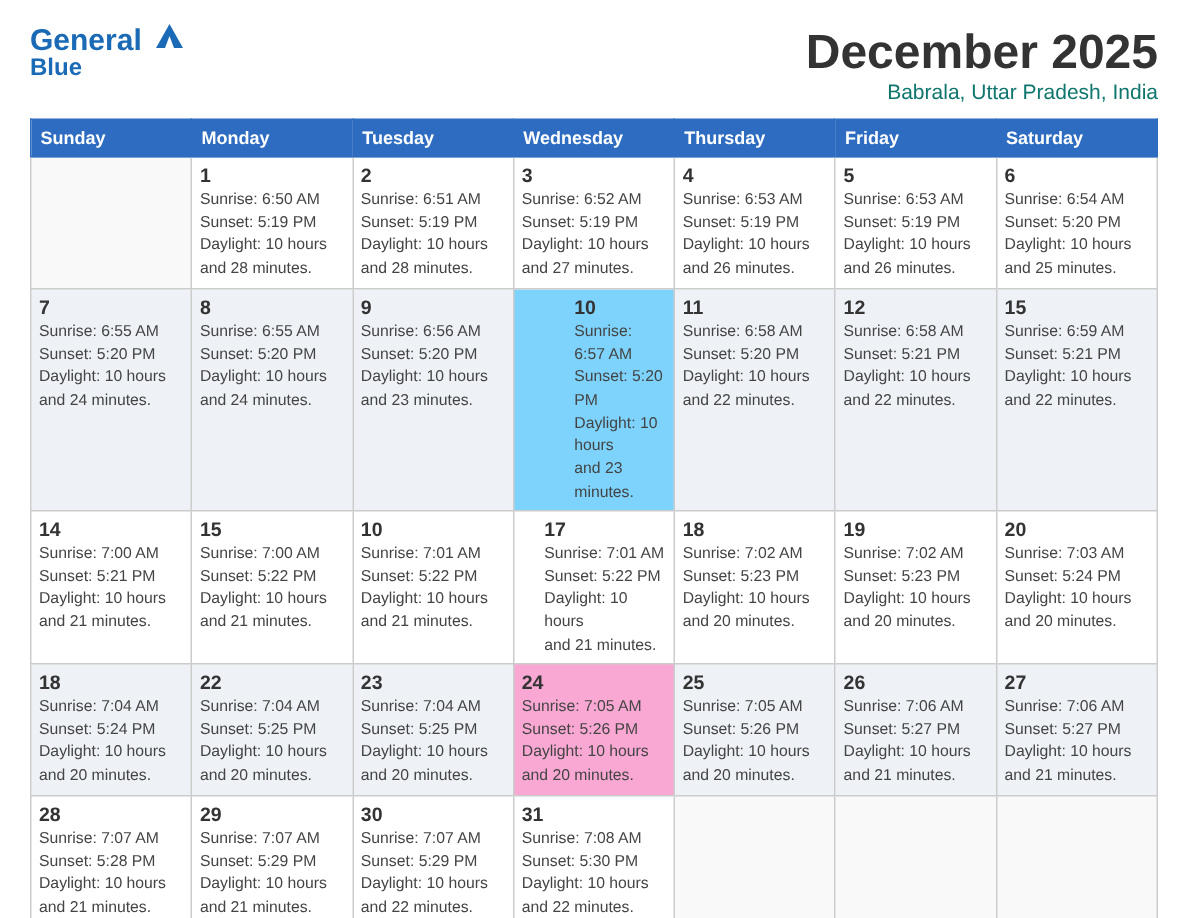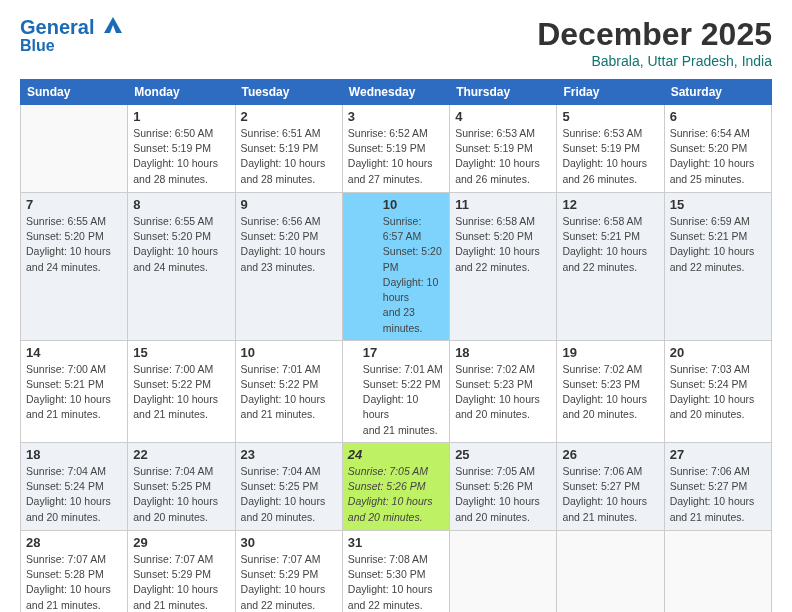--- a/index.html
+++ b/index.html
@@ -208,21 +208,21 @@
             <div class="day-info">Sunrise: 7:04 AM<br>Sunset: 5:24 PM<br>Daylight: 10 hours<br>and 20 minutes.</div>
           </td>
           <td style="background-color: rgb(238, 242, 247);">
             <span class="day-num">22</span>
             <div class="day-info">Sunrise: 7:04 AM<br>Sunset: 5:25 PM<br>Daylight: 10 hours<br>and 20 minutes.</div>
           </td>
           <td style="background-color: rgb(238, 242, 247);">
             <span class="day-num">23</span>
             <div class="day-info">Sunrise: 7:04 AM<br>Sunset: 5:25 PM<br>Daylight: 10 hours<br>and 20 minutes.</div>
           </td>
-          <td style="background-color: #bef264; font-style: italic;">
+          <td style="background-color: #f9a8d4;">
             <span class="day-num">24</span>
             <div class="day-info">Sunrise: 7:05 AM<br>Sunset: 5:26 PM<br>Daylight: 10 hours<br>and 20 minutes.</div>
           </td>
           <td style="background-color: rgb(238, 242, 247);">
             <span class="day-num">25</span>
             <div class="day-info">Sunrise: 7:05 AM<br>Sunset: 5:26 PM<br>Daylight: 10 hours<br>and 20 minutes.</div>
           </td>
           <td style="background-color: rgb(238, 242, 247);">
             <span class="day-num">26</span>
             <div class="day-info">Sunrise: 7:06 AM<br>Sunset: 5:27 PM<br>Daylight: 10 hours<br>and 21 minutes.</div>

